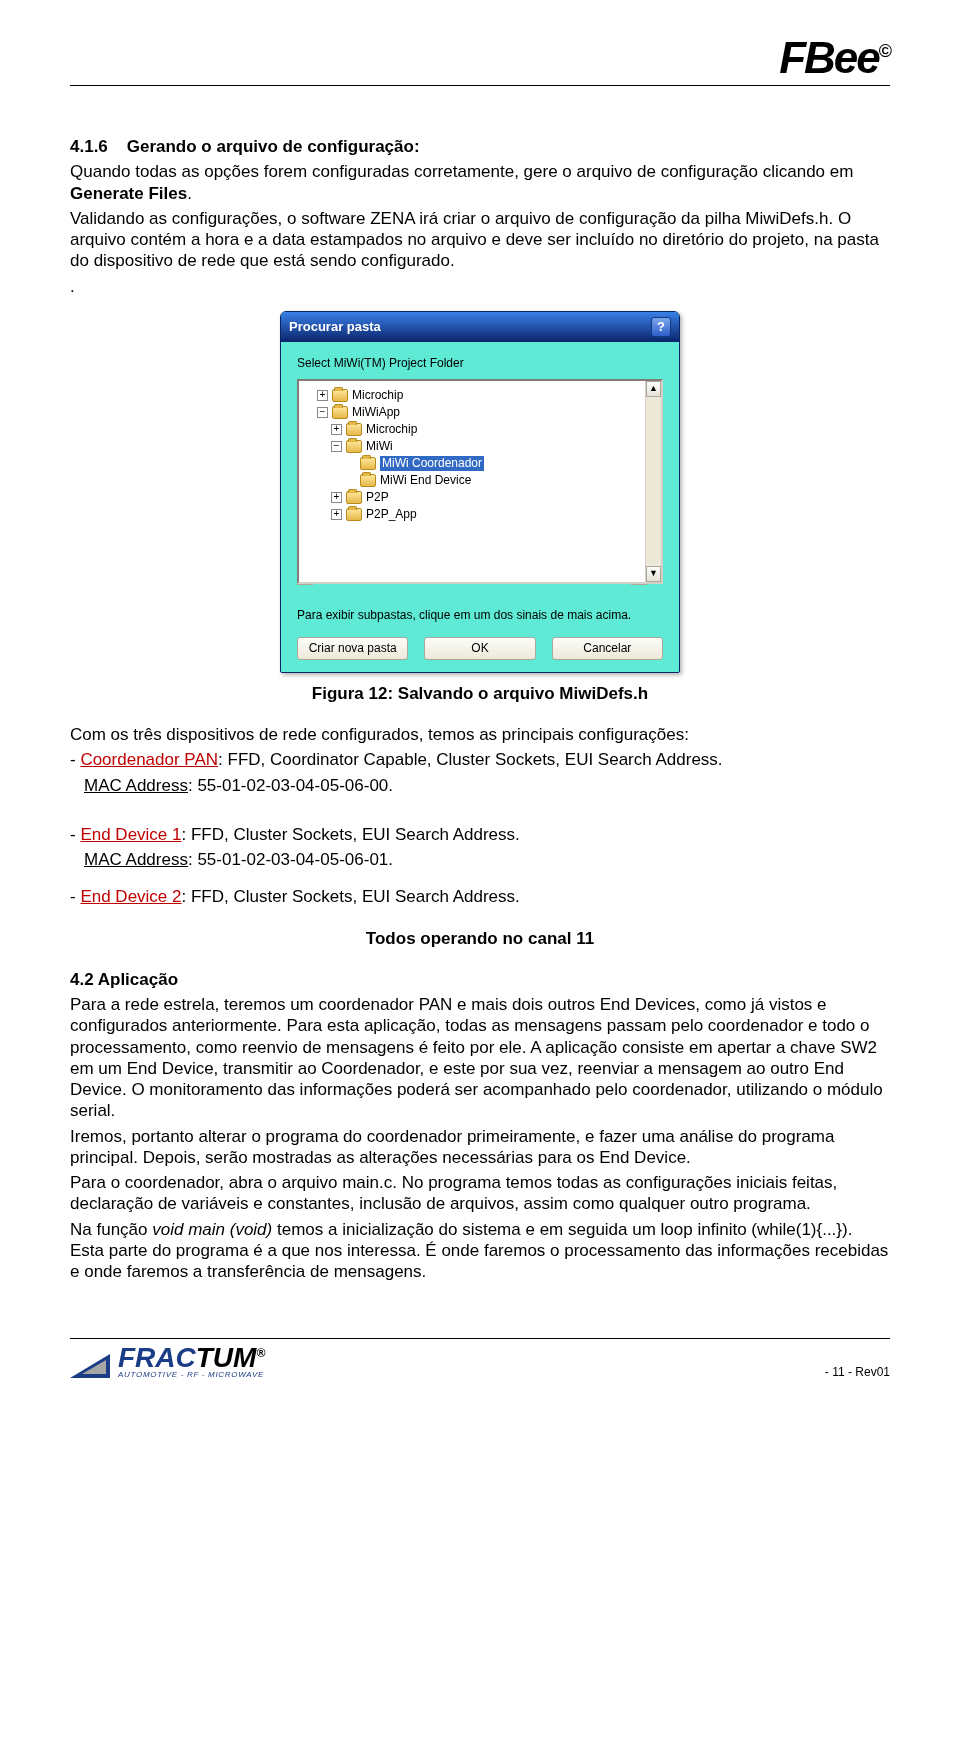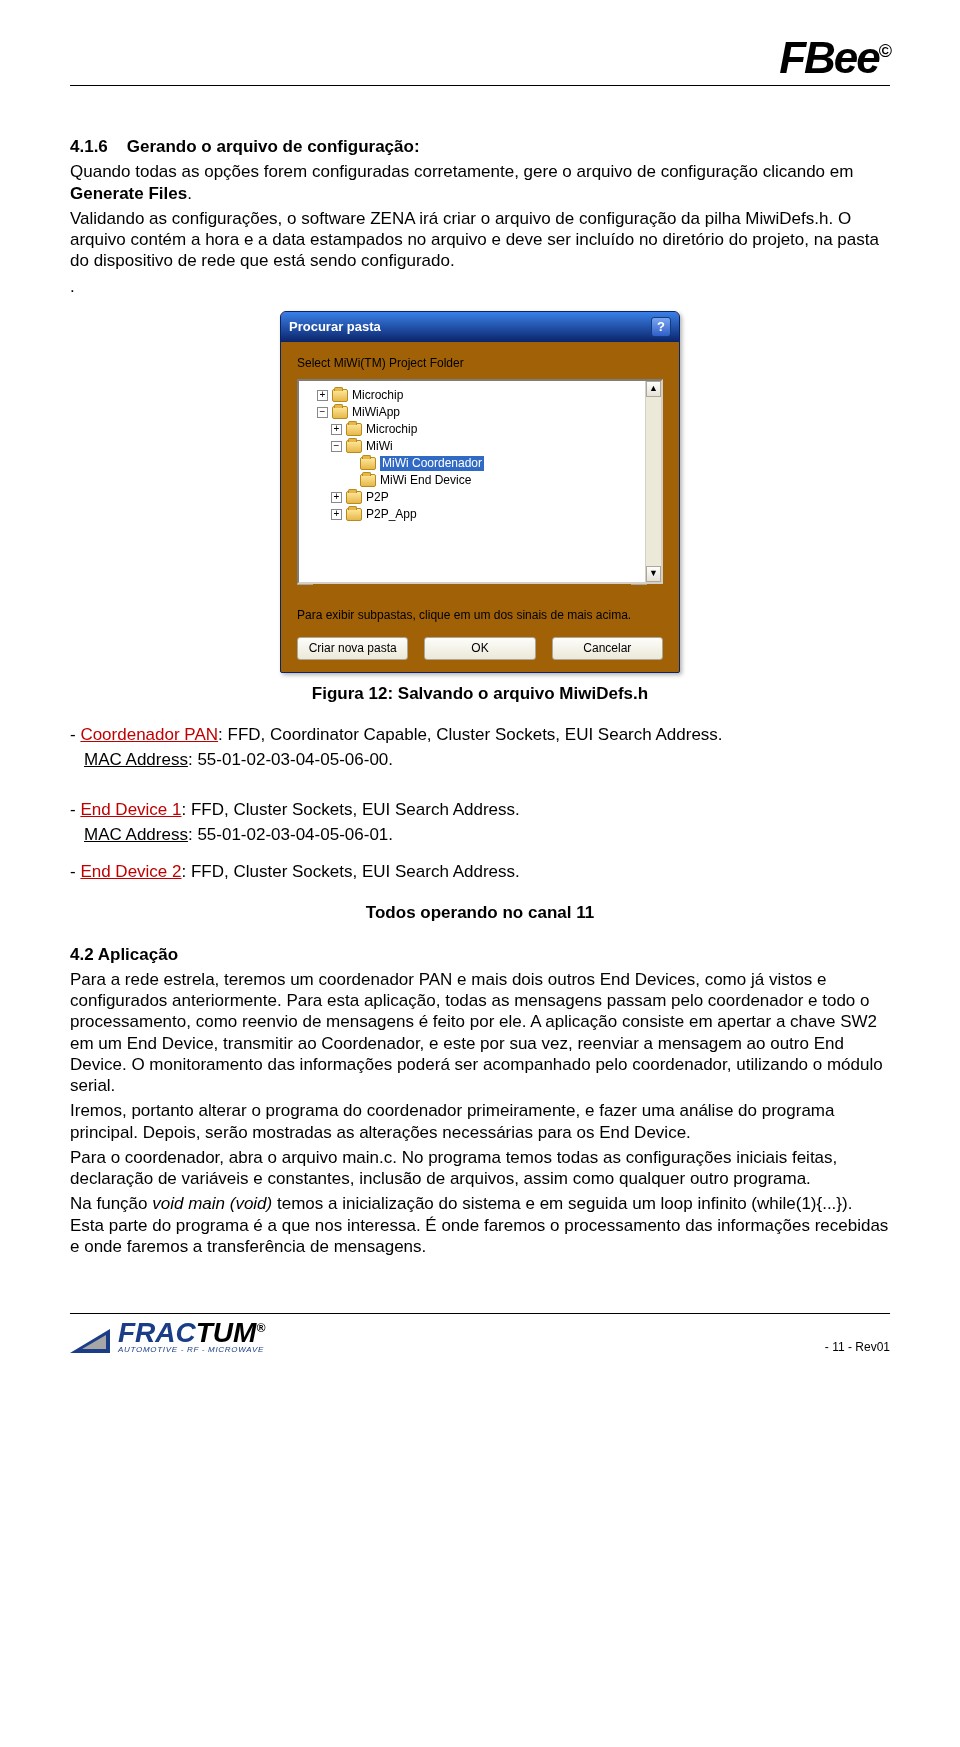--- a/index.html
+++ b/index.html
@@ -39,21 +39,21 @@
   .dialog-wrap { display: flex; justify-content: center; margin: 14px 0 6px 0; }
   .dialog {
     width: 400px;
     font-family: Tahoma, Arial, sans-serif;
     font-size: 12px;
     color: #000;
     border: 1px solid #0a246a;
     border-radius: 6px 6px 2px 2px;
     overflow: hidden;
     box-shadow: 2px 2px 4px rgba(0,0,0,0.3);
-    background: #a16207;
+    background: #5eead4;
   }
   .titlebar {
     background: linear-gradient(to bottom, #3a80e8 0%, #0a246a 100%);
     color: #fff;
     padding: 5px 8px;
     display: flex;
     align-items: center;
     justify-content: space-between;
     font-weight: bold;
     font-size: 13px;
@@ -260,20 +260,21 @@
           <div class="dlg-btn">Criar nova pasta</div>
           <div class="dlg-btn">OK</div>
           <div class="dlg-btn">Cancelar</div>
         </div>
       </div>
     </div>
   </div>
 
   <div class="caption">Figura 12: Salvando o arquivo MiwiDefs.h</div>
 
+  <div class="para">Com os três dispositivos de rede configurados, temos as principais configurações:</div>
   <div class="para">
     <span>- </span><span class="red ul">Coordenador PAN</span><span>: FFD, Coordinator Capable, Cluster Sockets, EUI Search Address.</span>
   </div>
   <div class="para indent-block">
     <span class="ul">MAC Address</span><span>: 55-01-02-03-04-05-06-00.</span>
   </div>
 
   <div class="para" style="margin-top:28px">
     <span>- </span><span class="red ul">End Device 1</span><span>: FFD, Cluster Sockets, EUI Search Address.</span>
   </div>

